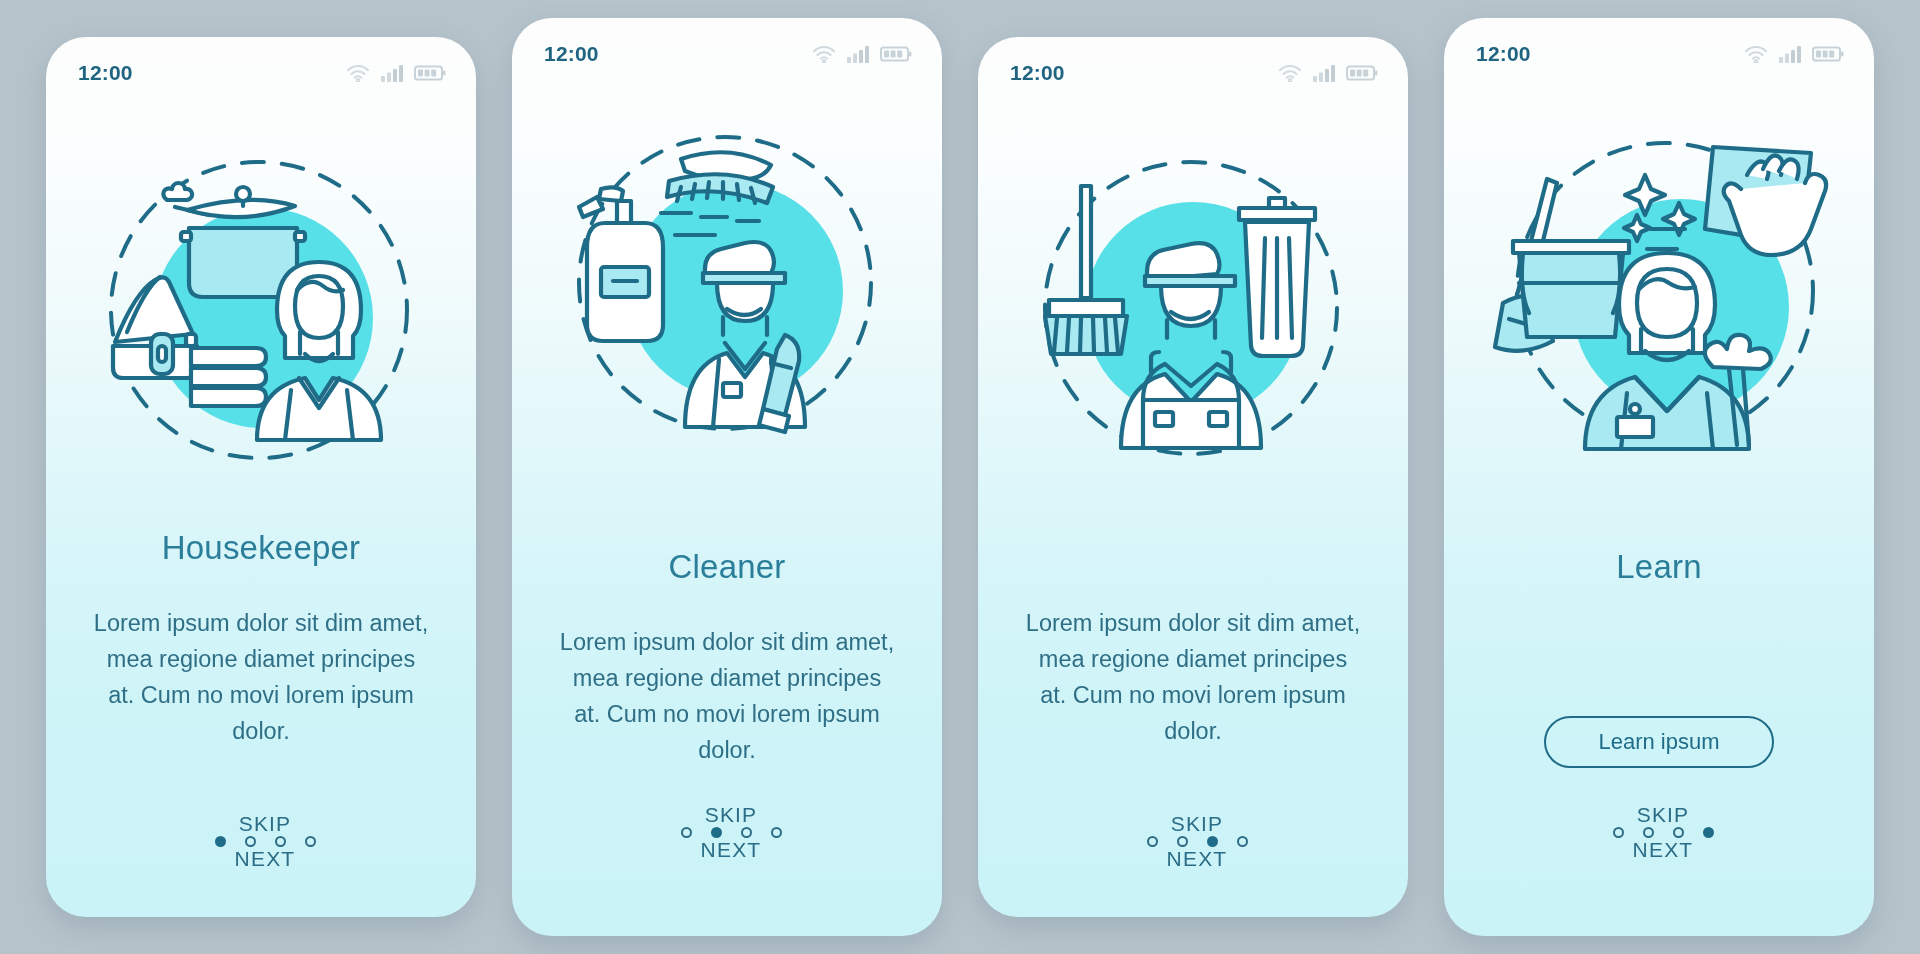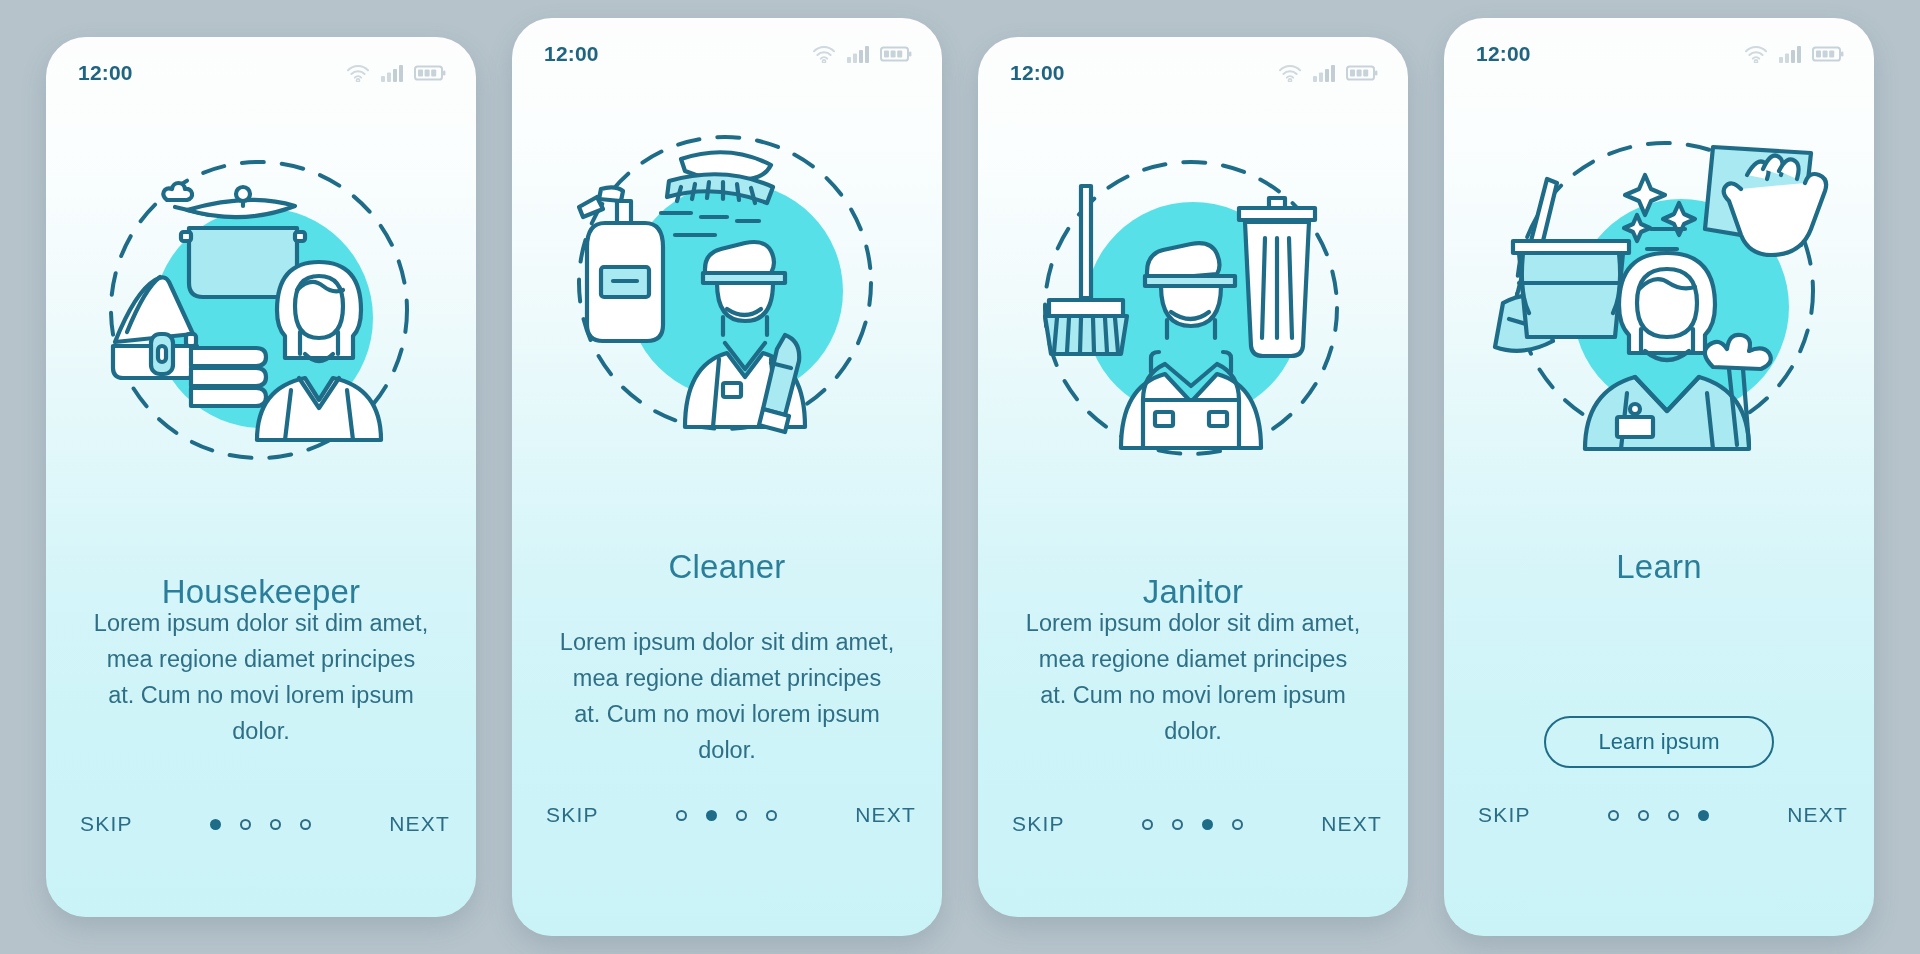--- a/index.html
+++ b/index.html
@@ -76,21 +76,21 @@
   
   .title {
     position: absolute;
     left: 0; right: 0;
     text-align: center;
     font-size: 33px;
     font-weight: 400;
     color: #2a7e9a;
     letter-spacing: .2px;
   }
-  .p1 .title, .p3 .title { top: 492px; margin-top: 44px; }
+  .p1 .title, .p3 .title { top: 492px; }
   .p2 .title, .p4 .title { top: 530px; }
 
   .body-copy {
     position: absolute;
     left: 46px; right: 46px;
     text-align: center;
     font-size: 23.5px;
     line-height: 36px;
     color: #2f6f86;
   }
@@ -116,20 +116,21 @@
     justify-content: center;
   }
 
   
   .footer {
     position: absolute;
     left: 34px; right: 26px;
     display: flex;
     align-items: center;
     justify-content: space-between;
+    flex-direction: column;
   }
   .p1 .footer, .p3 .footer { top: 775px; }
   .p2 .footer, .p4 .footer { top: 785px; }
 
   .navlabel {
     font-size: 21px;
     letter-spacing: 1.2px;
     color: #2b6c86;
     font-weight: 400;
     cursor: pointer;
@@ -434,21 +435,20 @@
             <path d="M208 222 l0 -14 q0 -6 -8 -6"></path>
             <path d="M120 250 h96 v48 h-96 z" fill="#fff"></path>
             <path d="M120 250 q0 -26 22 -36 l26 22 l26 -22 q22 10 22 36"></path>
             <rect x="132" y="262" width="18" height="14" rx="2" fill="#fff"></rect>
             <rect x="186" y="262" width="18" height="14" rx="2" fill="#fff"></rect>
           </g>
         </g>
       </svg>
     </div>
 
-    <div class="title">Janitor</div>
     <div class="body-copy">Lorem ipsum dolor sit dim amet, mea regione diamet principes at. Cum no movi lorem ipsum dolor.</div>
 
     <div class="footer">
       <div class="navlabel">SKIP</div>
       <div class="dots">
         <span class="dot"></span>
         <span class="dot"></span>
         <span class="dot on"></span>
         <span class="dot"></span>
       </div>

